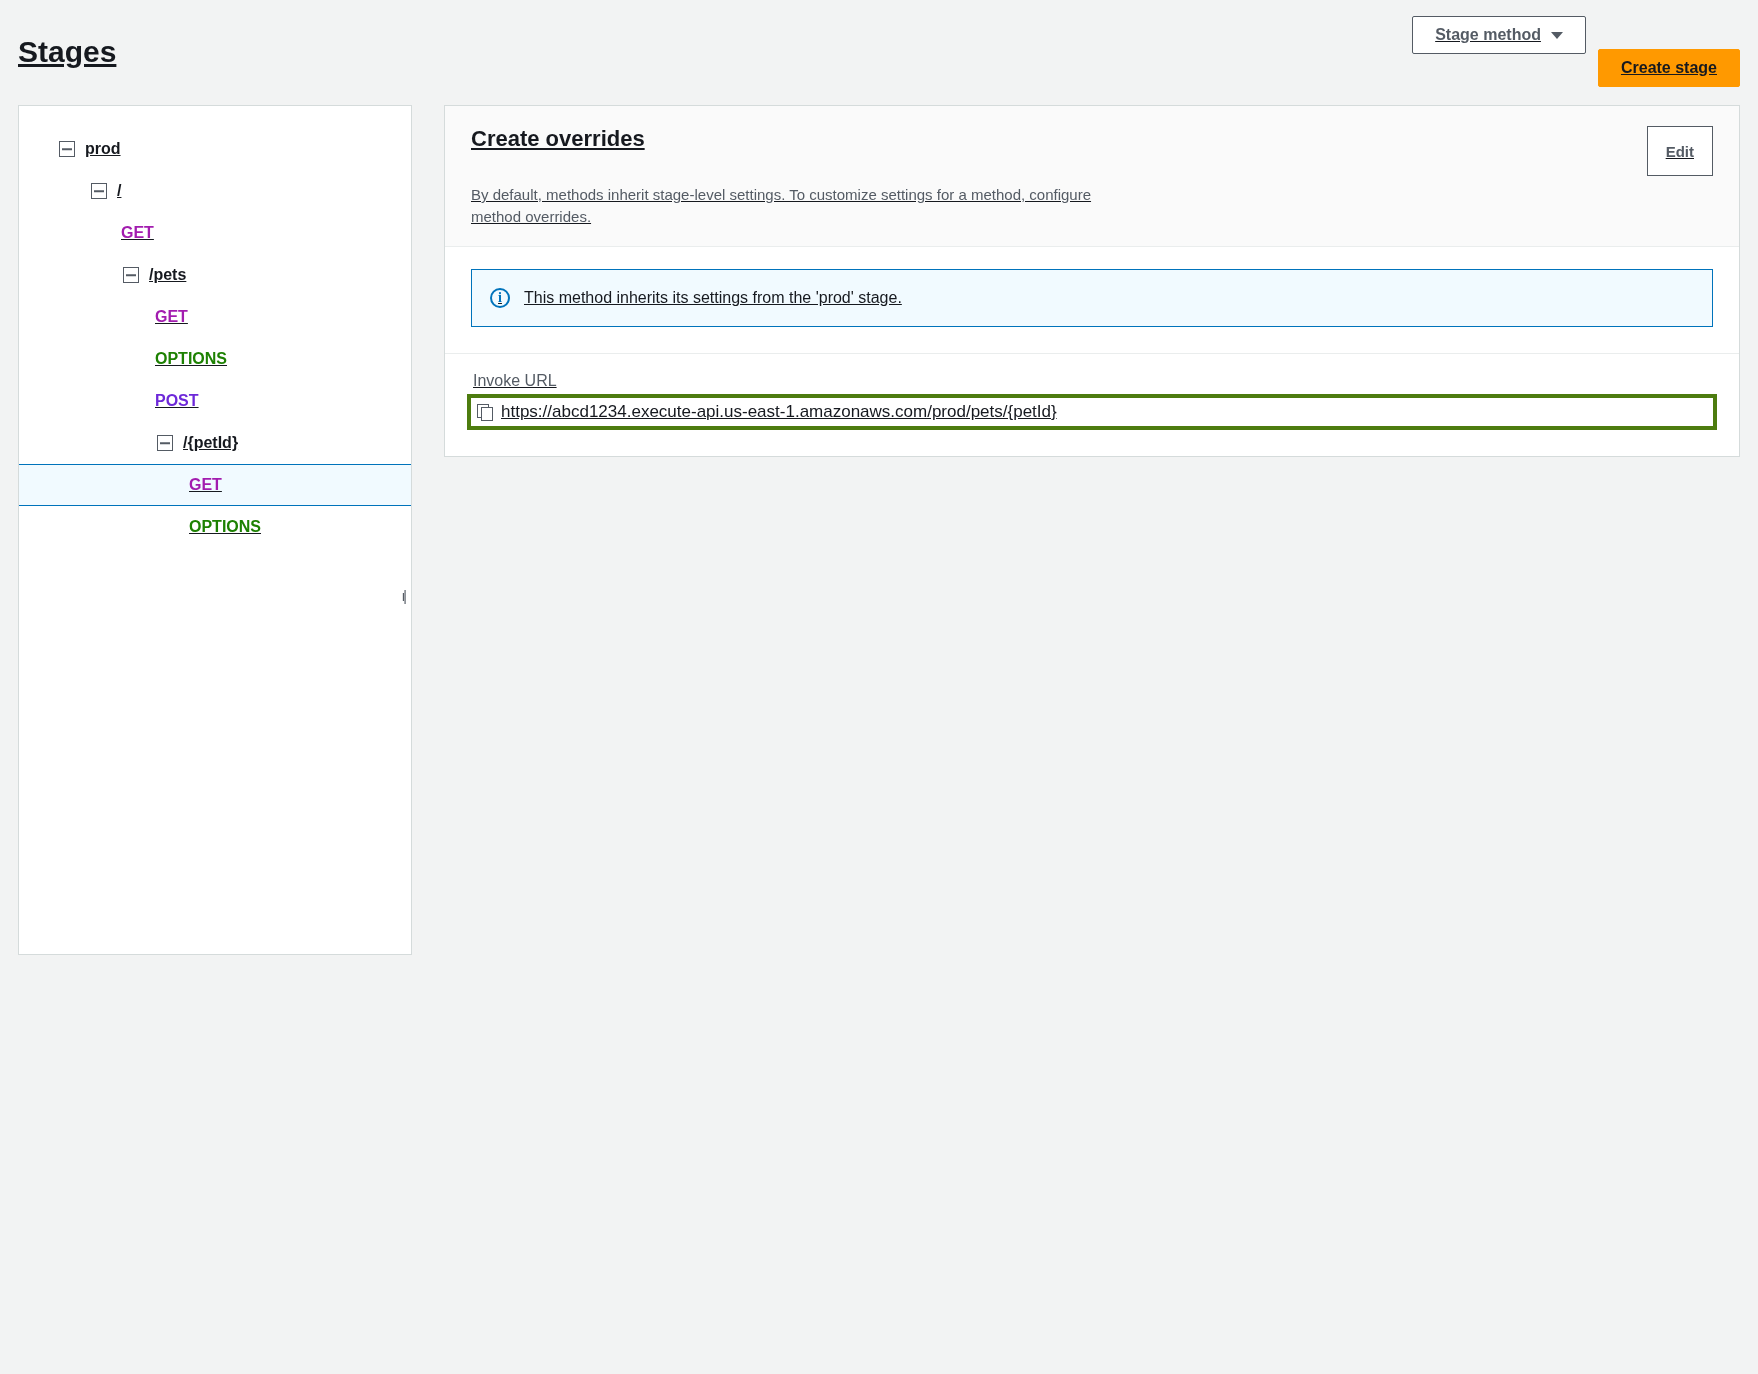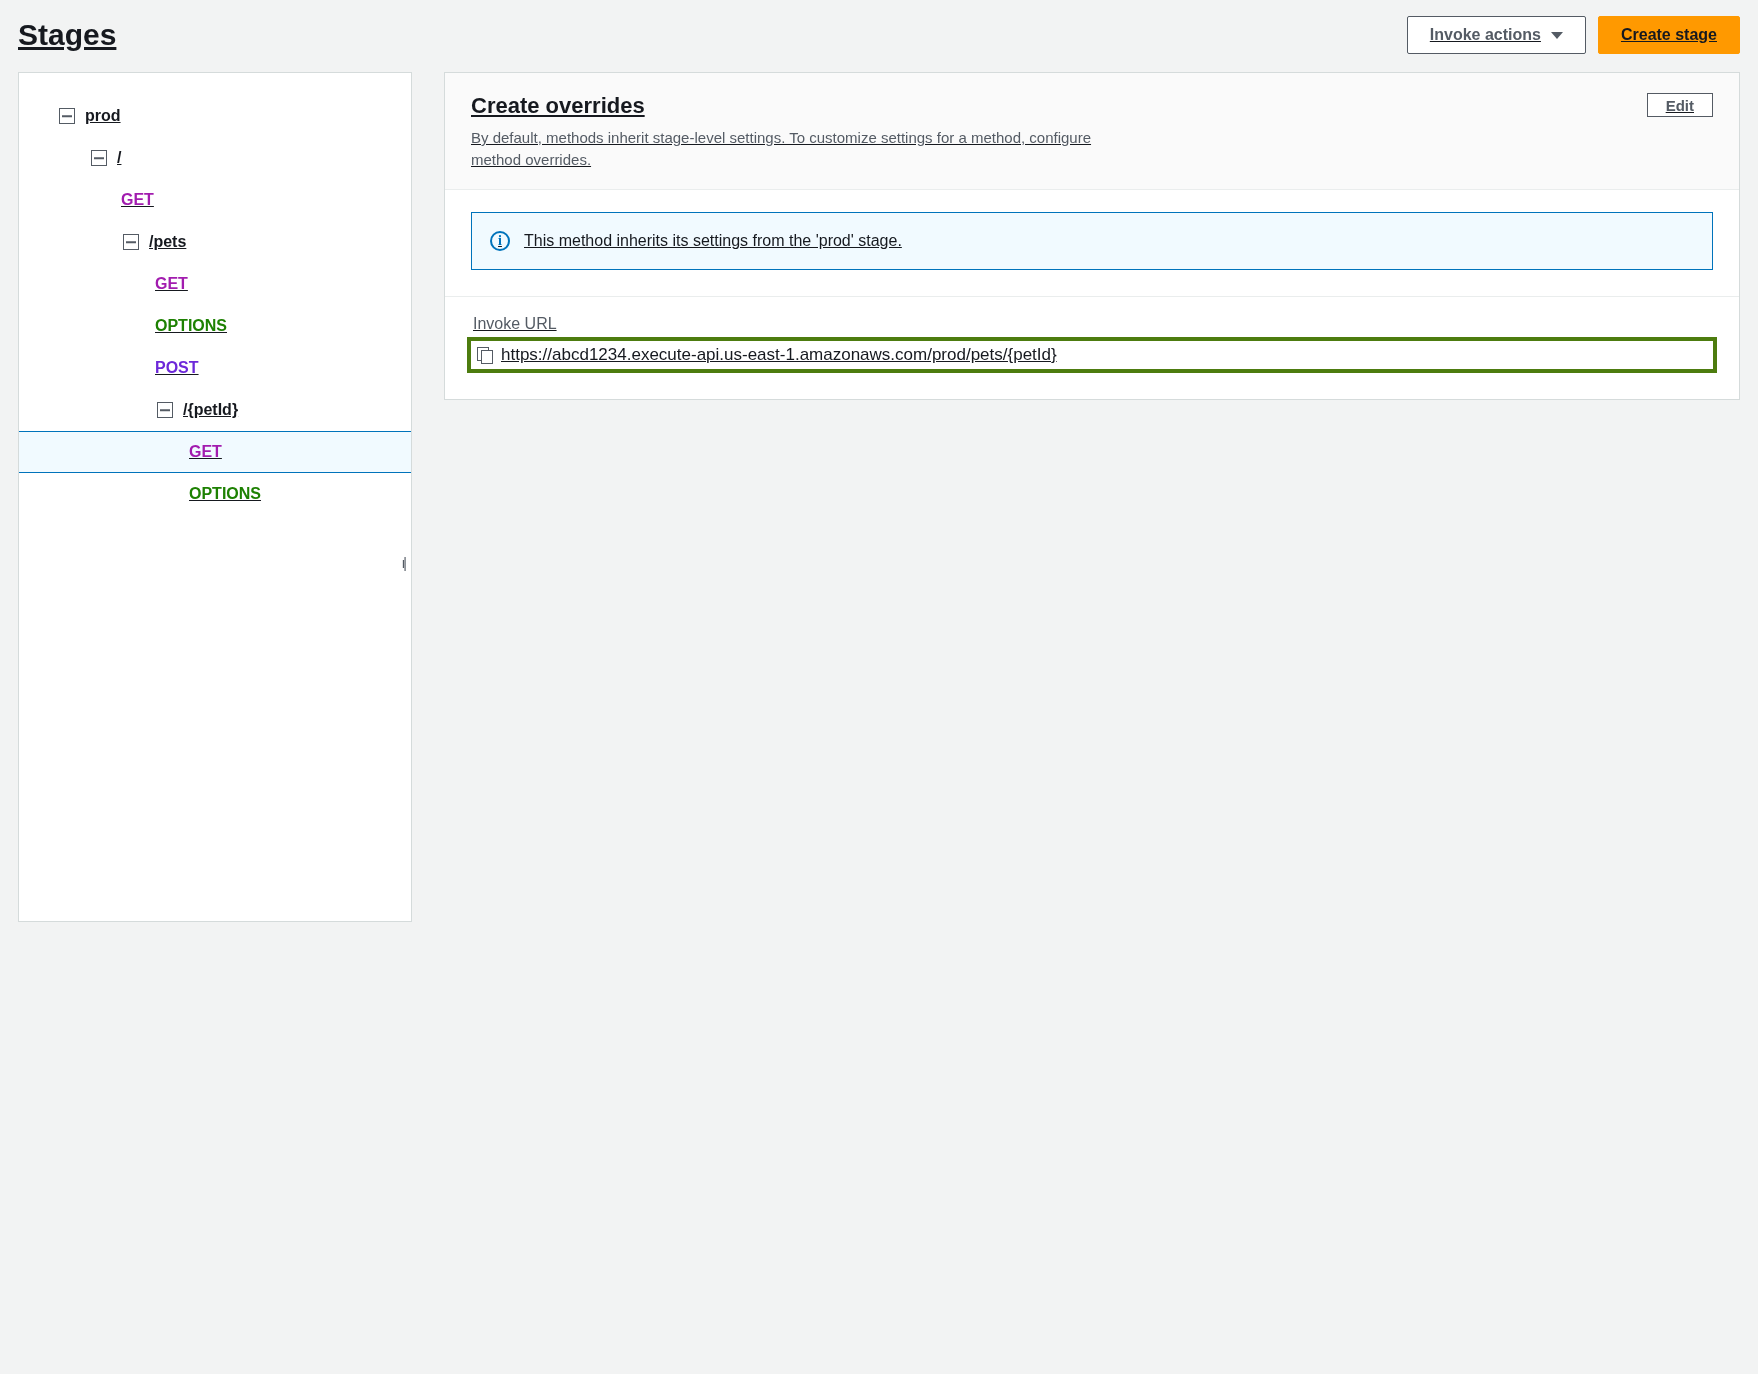--- a/index.html
+++ b/index.html
@@ -28,21 +28,21 @@
     padding: 0 22px;
     font-size: 16px;
     font-weight: 700;
     border-radius: 2px;
     cursor: pointer;
     display: inline-flex;
     align-items: center;
     gap: 10px;
   }
   .btn-secondary { background: #fff; border: 1px solid #545b64; color: #545b64; }
-  .btn-primary { background: #ff9900; border: 1px solid #ff9900; color: #16191f; }
+  .btn-primary { background: #ff9900; border: 1px solid #ff9900; color: #16191f; margin-top: 33px; }
 
   .caret-down {
     width: 0; height: 0;
     border-left: 6px solid transparent;
     border-right: 6px solid transparent;
     border-top: 7px solid #545b64;
   }
 
   .body { display: flex; gap: 32px; align-items: flex-start; }
 
@@ -95,21 +95,21 @@
   }
   .detail-head {
     background:#fafafa; border-bottom:1px solid #eaeded;
     padding: 20px 26px 18px 26px;
     display:flex; flex-direction:column; gap:8px;
     position:relative;
   }
   .detail-head-top { display:flex; justify-content:space-between; align-items:flex-start; }
   .detail-title { font-size:22px; font-weight:700; }
   .edit-btn {
-    height:24px; padding:0 18px; background:#fff; border:1px solid #545b64;
+    height:50px; padding:0 18px; background:#fff; border:1px solid #545b64;
     color:#545b64; font-size:15px; font-weight:700; cursor:pointer;
   }
   .detail-desc { color:#545b64; font-size:15px; line-height:1.45; max-width:650px;}
 
   .info-box {
     margin: 22px 26px 0 26px;
     border:1px solid #0073bb;
     background:#f1faff;
     padding: 18px 18px;
     display:flex; align-items:center; gap:14px;
@@ -144,21 +144,21 @@
 
 </style>
 </head>
 <body>
 
 <div class="container">
   <div class="header">
     <h1 class="page-title">Stages</h1>
     <div class="btn-row">
       <button class="btn btn-secondary">
-        <span>Invoke actions</span>
+        <span>Stage method</span>
         <span class="caret-down"></span>
       </button>
       <button class="btn btn-primary">Create stage</button>
     </div>
   </div>
 
   <div class="body">
 
     <div class="tree-panel">
       <div class="tree">

